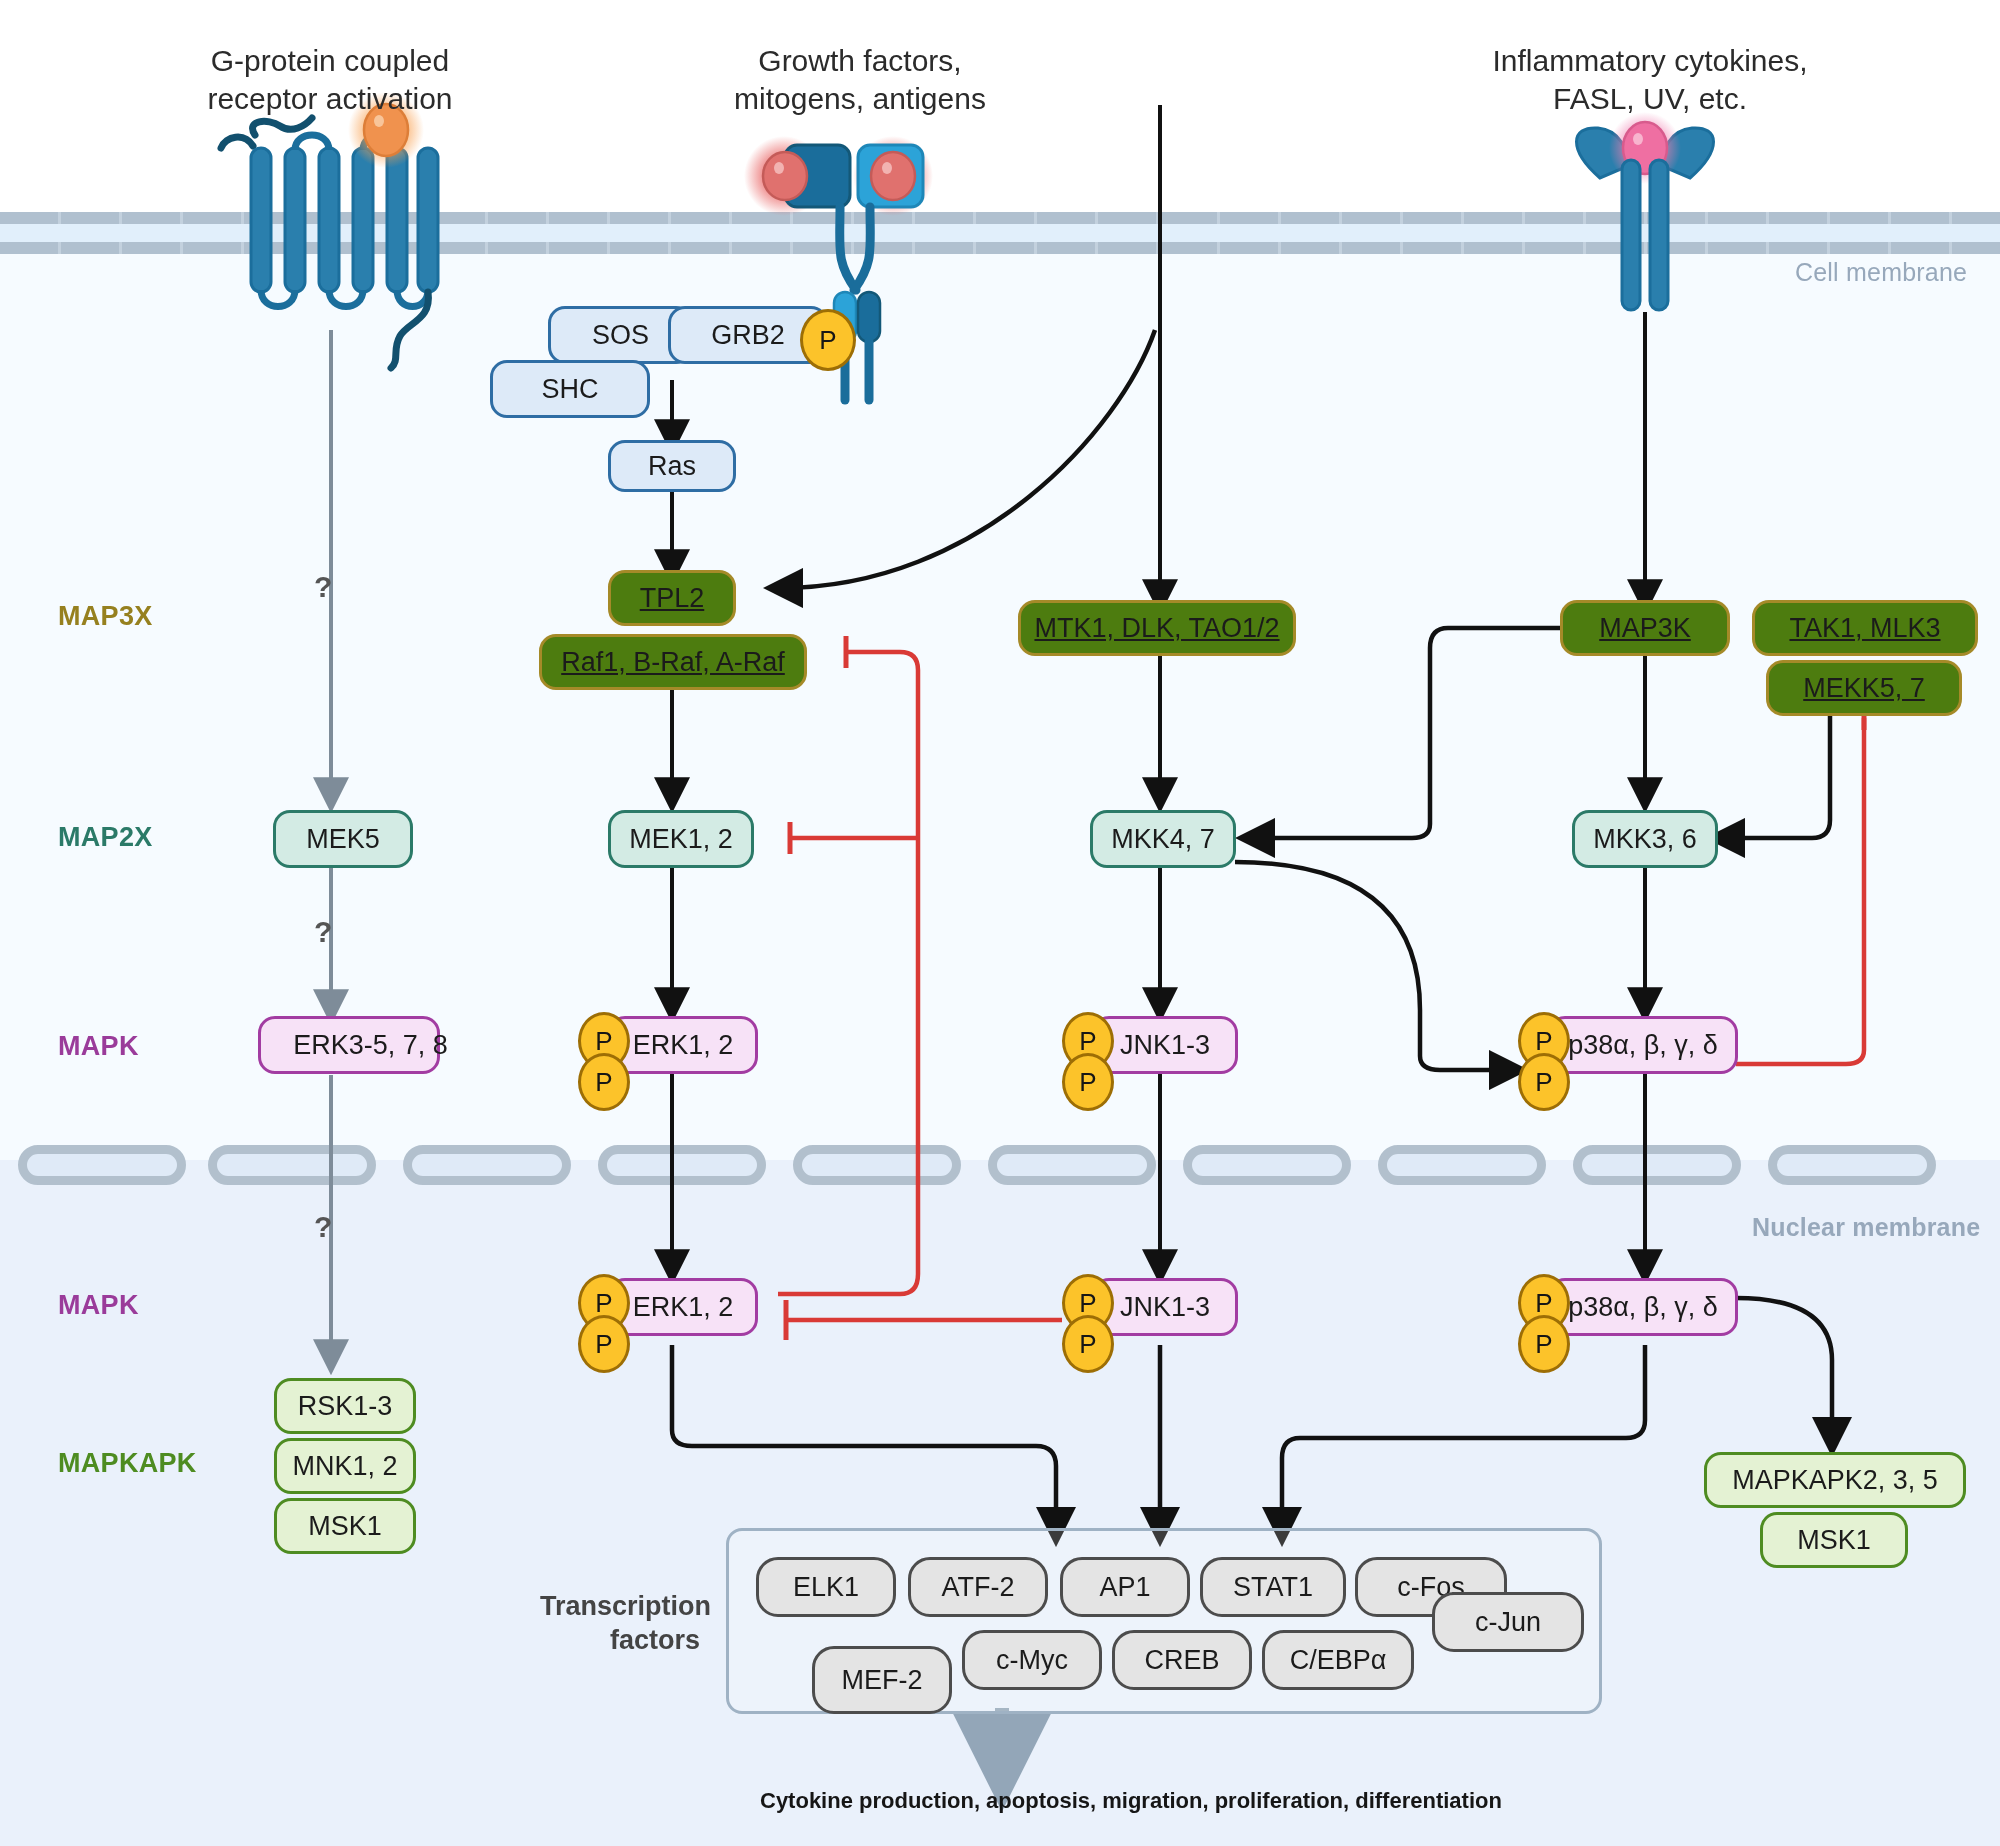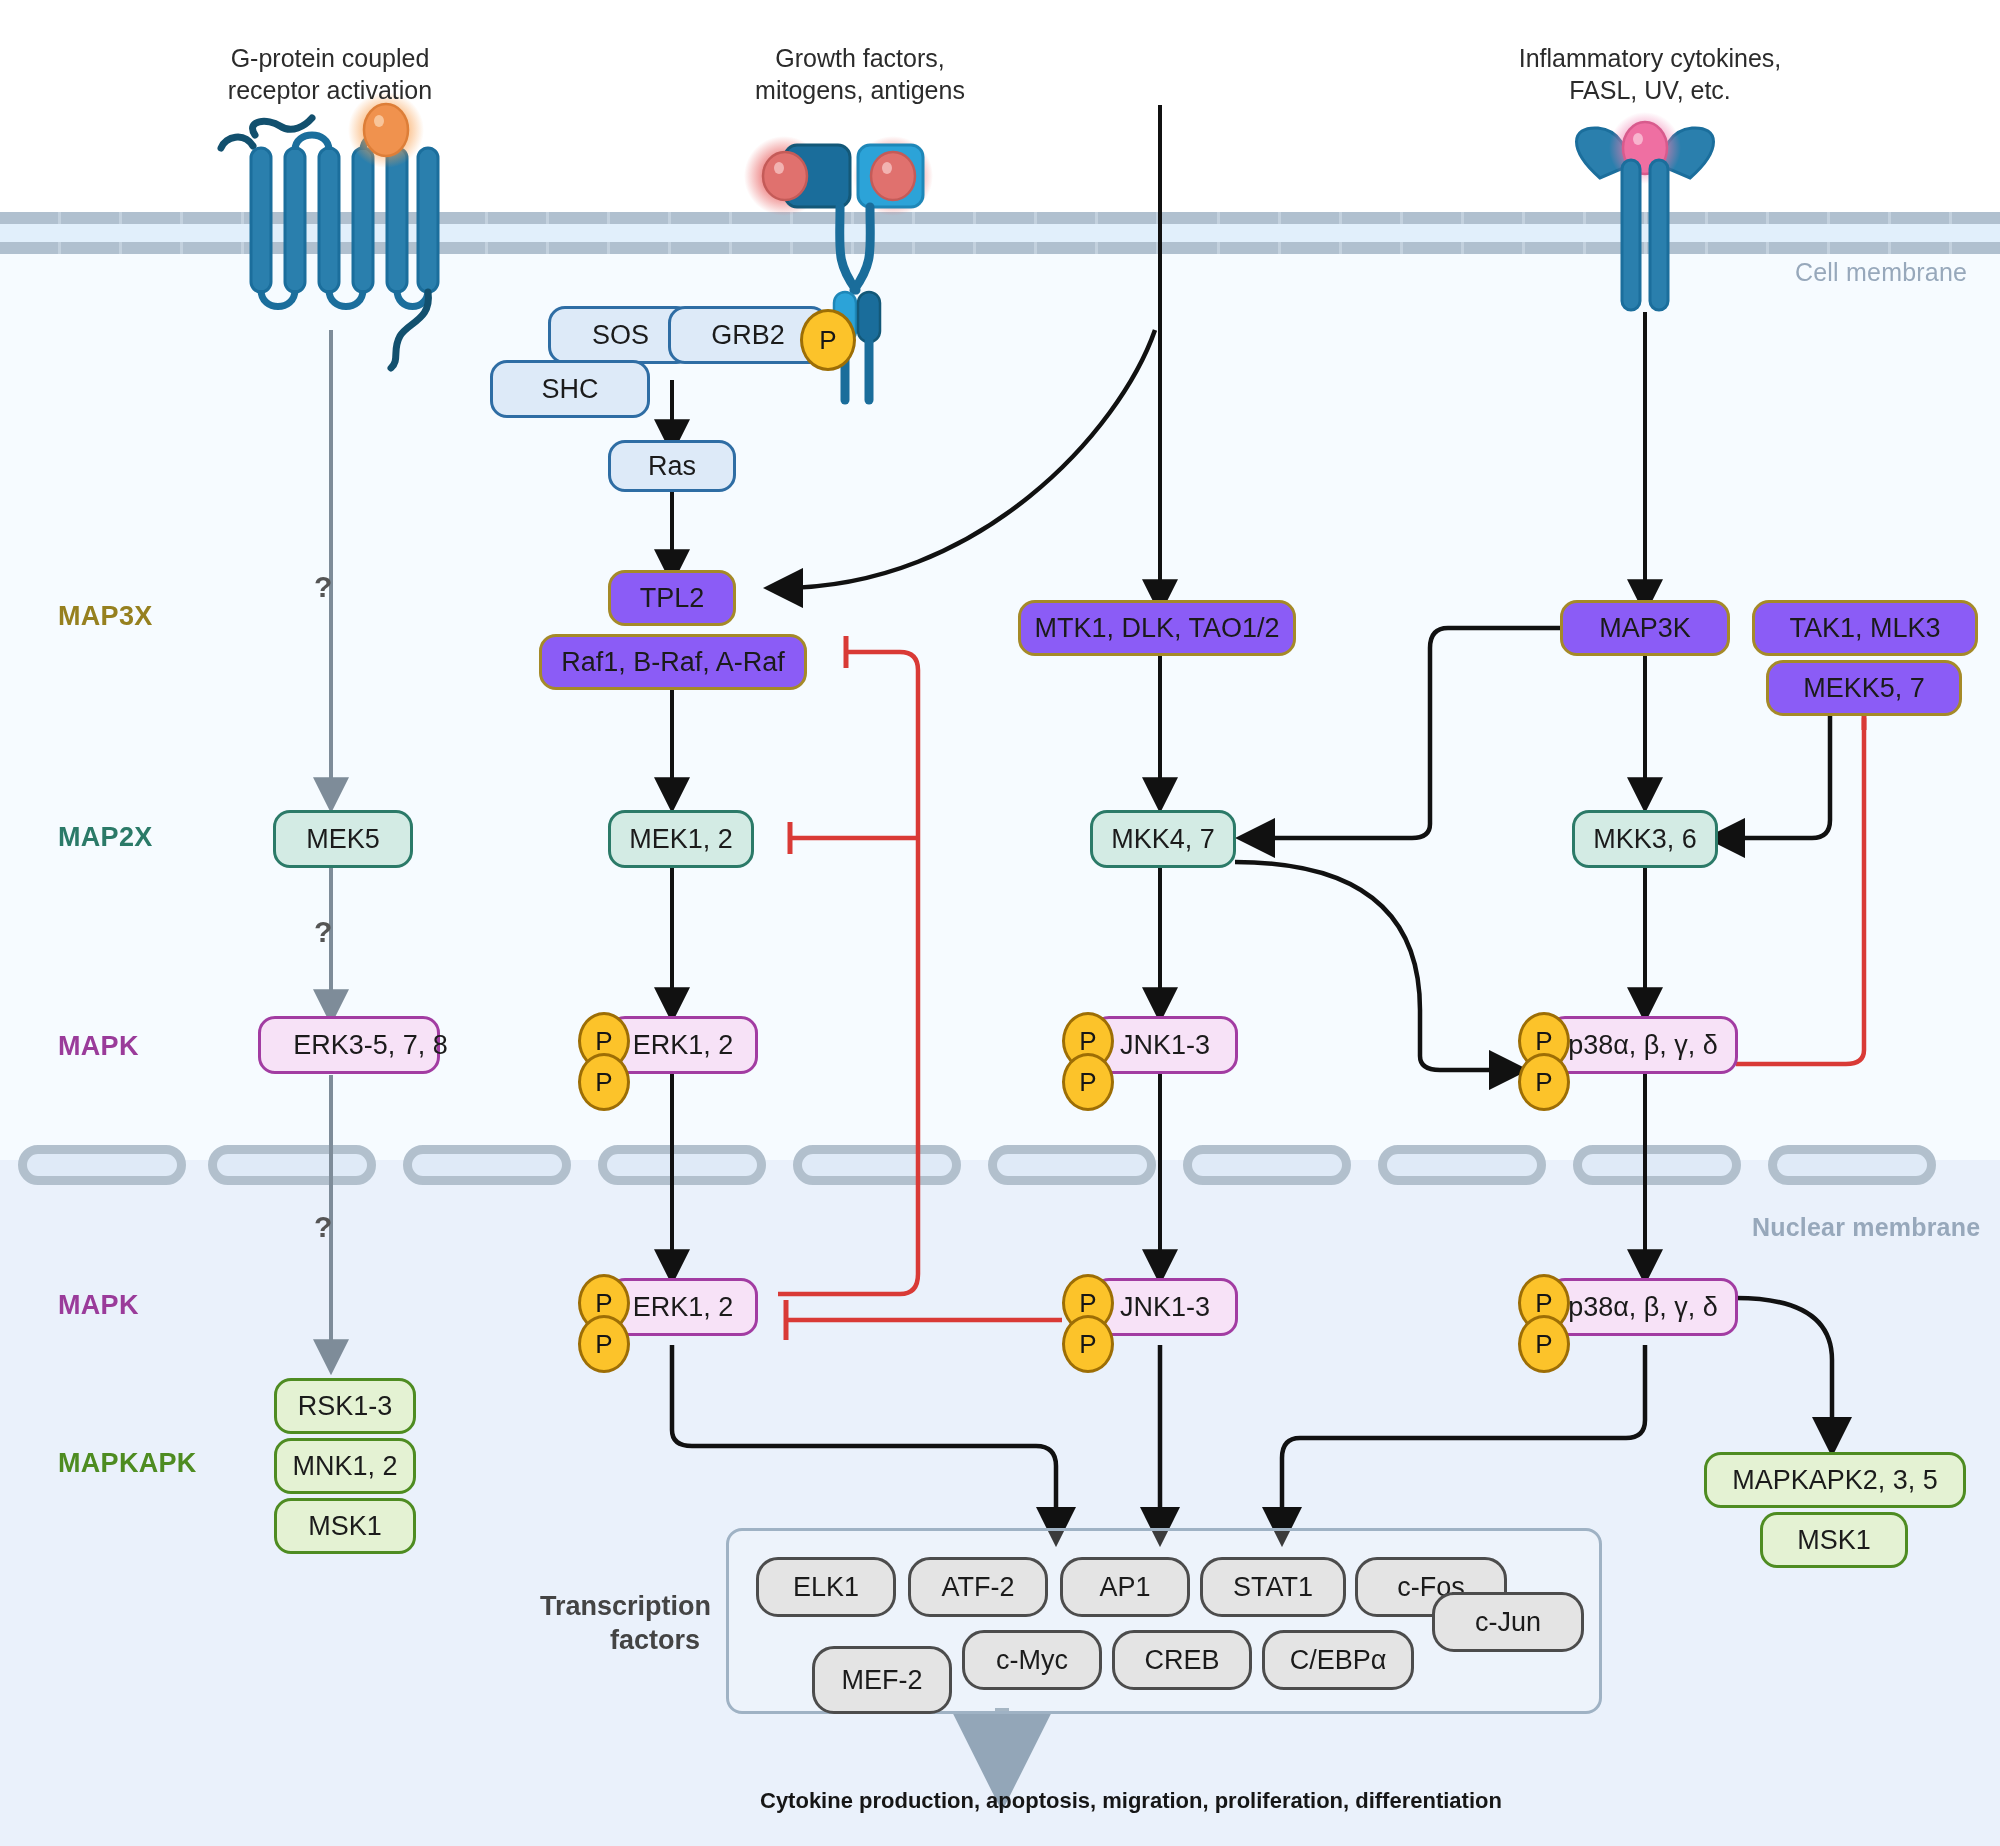--- a/index.html
+++ b/index.html
@@ -49,36 +49,36 @@
     box-sizing:border-box;
   }
   
   .node{
     position:absolute; box-sizing:border-box;
     display:flex; align-items:center; justify-content:center;
     border-radius:17px; font-size:27px; color:#1b1b1b;
     white-space:nowrap; text-align:center; line-height:1;
   }
   .n-blue  {background:#ddeaf8; border:3px solid #2e6da4;}
-  .n-tan   {background:#8b5cf6; border:3.5px solid #a58a28; color:#1b1b1b;}
+  .n-tan   {background:#4d7c0f; border:3.5px solid #a58a28; color:#1b1b1b;text-decoration:underline;}
   .n-teal  {background:#d3ebe4; border:3.5px solid #2b7a68;}
   .n-pink  {background:#f7e2f7; border:3.5px solid #a23ca2;}
   .n-green {background:#e4f2d3; border:3.5px solid #4e8c21;}
   .n-grey  {background:#e4e4e4; border:3px solid #4c4c4c; border-radius:22px;}
   
   .rowlabel{
     position:absolute; font-weight:bold; font-size:27px; letter-spacing:.3px;
   }
   .lbl-map3x{color:#96801f;}
   .lbl-map2x{color:#2b7a68;}
   .lbl-mapk {color:#9a3b9a;}
   .lbl-mapkapk{color:#4e8c21;}
   
   .caption{
-    position:absolute; font-size:25px; color:#2b2b2b; text-align:center;
+    position:absolute; font-size:30px; color:#2b2b2b; text-align:center;
     line-height:1.28;
   }
   
   .phos{
     position:absolute; width:46px; height:52px; border-radius:50%;
     background:#fcc32a; border:3px solid #9d6e05;
     display:flex;align-items:center;justify-content:center;
     font-size:26px;color:#161616; z-index:6;
   }
   

